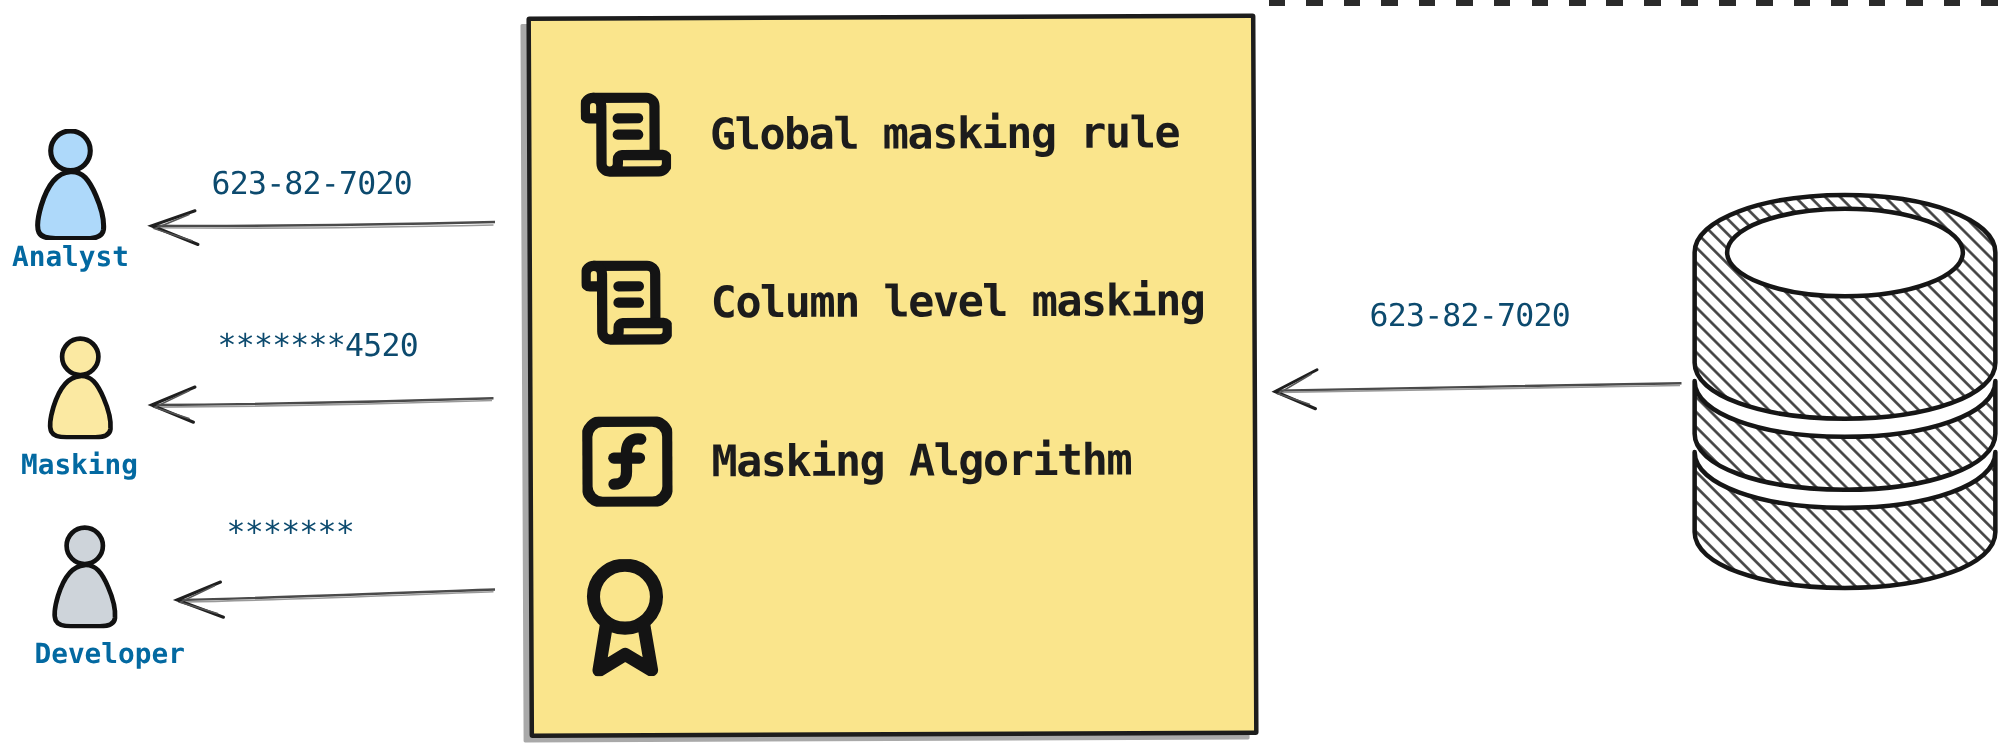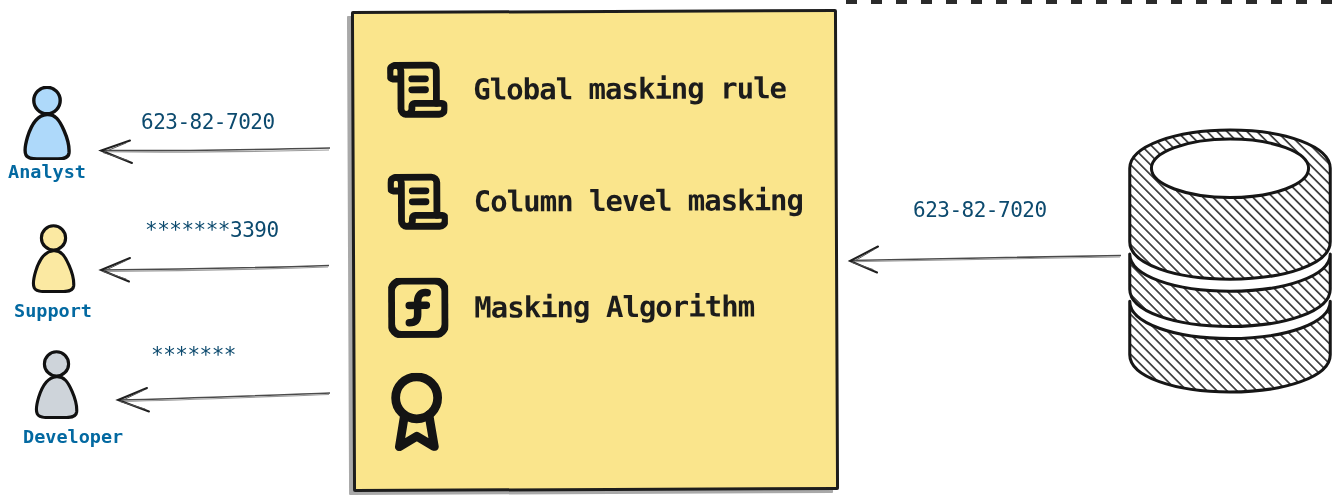--- a/index.html
+++ b/index.html
@@ -105,30 +105,30 @@
   <svg class="abs" style="left:17px;top:86px" width="60" height="74" viewBox="0 0 60 74">
     <circle cx="30" cy="14.5" r="13.2" stroke="#111" stroke-width="3.4" fill="#aed9fa"></circle>
     <path d="M30,28.5 C21,29 14.5,38 10.5,51 C8,59.5 7.5,66 9,69 C10.5,72 15,73 20,73 L41,73 C47.5,73 51.5,71.5 52,67 C52.5,61 50.5,52.5 47,44.5 C42.5,34 38,28 30,28.5 Z" stroke="#111" stroke-width="3.4" stroke-linejoin="round" fill="#aed9fa"></path>
   </svg>
   <div class="abs person-label" style="left:8px;top:161px">Analyst</div>
 
   <svg class="abs" style="left:26px;top:224px" width="55" height="69" viewBox="0 0 60 74">
     <circle cx="30" cy="14.5" r="13.2" stroke="#111" stroke-width="3.4" fill="#fbe9a2"></circle>
     <path d="M30,28.5 C21,29 14.5,38 10.5,51 C8,59.5 7.5,66 9,69 C10.5,72 15,73 20,73 L41,73 C47.5,73 51.5,71.5 52,67 C52.5,61 50.5,52.5 47,44.5 C42.5,34 38,28 30,28.5 Z" stroke="#111" stroke-width="3.4" stroke-linejoin="round" fill="#fbe9a2"></path>
   </svg>
-  <div class="abs person-label" style="left:14px;top:300px">Support</div>
+  <div class="abs person-label" style="left:14px;top:300px">Masking</div>
 
   <svg class="abs" style="left:29px;top:350px" width="55" height="69" viewBox="0 0 60 74">
     <circle cx="30" cy="14.5" r="13.2" stroke="#111" stroke-width="3.4" fill="#ced4da"></circle>
     <path d="M30,28.5 C21,29 14.5,38 10.5,51 C8,59.5 7.5,66 9,69 C10.5,72 15,73 20,73 L41,73 C47.5,73 51.5,71.5 52,67 C52.5,61 50.5,52.5 47,44.5 C42.5,34 38,28 30,28.5 Z" stroke="#111" stroke-width="3.4" stroke-linejoin="round" fill="#ced4da"></path>
   </svg>
   <div class="abs person-label" style="left:23px;top:426px">Developer</div>
 
   <div class="abs value-label" style="left:141px;top:110px">623-82-7020</div>
-  <div class="abs value-label" style="left:145px;top:218px">*******3390</div>
+  <div class="abs value-label" style="left:145px;top:218px">*******4520</div>
   <div class="abs value-label" style="left:151px;top:343px">*******</div>
   <div class="abs value-label" style="left:913px;top:198px">623-82-7020</div>
 
   <div class="abs rule-box">
 
     <div class="rule-row row-1">
       <span class="icon-cell">
         <svg class="lucide" width="60" height="60" viewBox="1 1 22 22" stroke-width="2.5">
           <path d="M15 12h-5"></path>
             <path d="M15 8h-5"></path>

